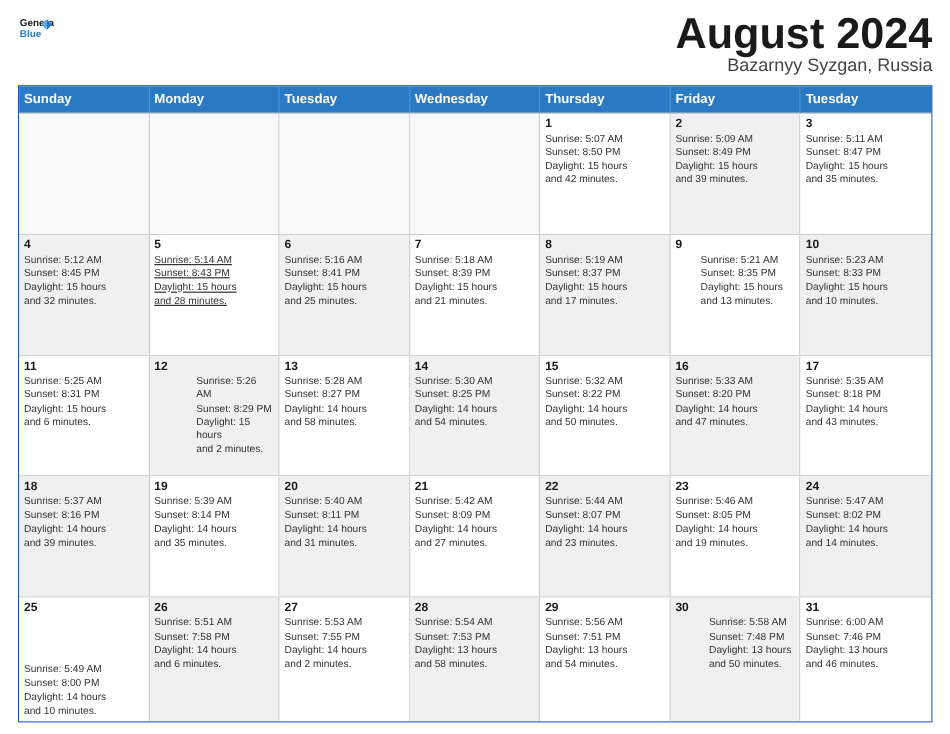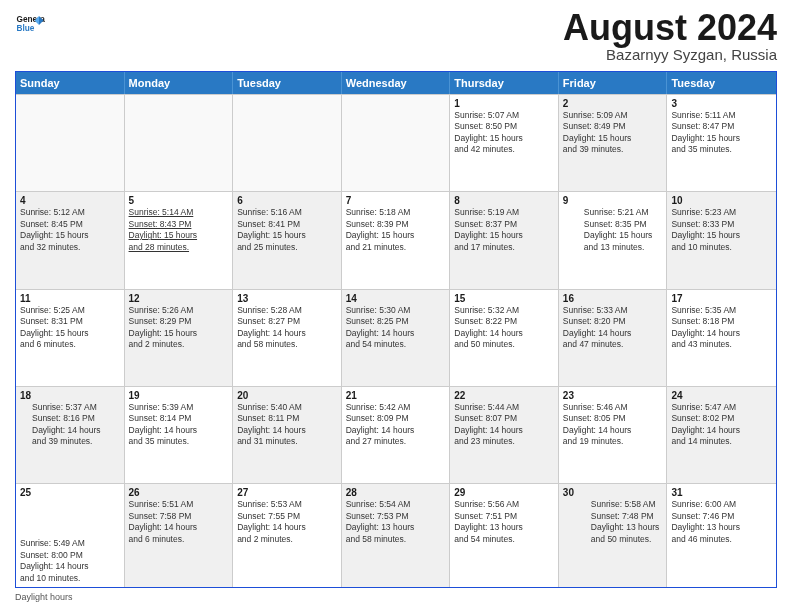--- a/index.html
+++ b/index.html
@@ -217,21 +217,21 @@
         <div class="cal-week">
           <div class="cal-cell">
             <span class="day-num">11</span>
             <div class="day-info" style="white-space: pre-line;">Sunrise: 5:25 AM
 Sunset: 8:31 PM
 Daylight: 15 hours
 and 6 minutes.</div>
           </div>
           <div class="cal-cell shaded">
             <span class="day-num">12</span>
-            <div class="day-info" style="white-space: pre-line;">Sunrise: 5:26 AM
+            <div class="day-info" style="white-space: pre-line; margin-left: 35px;">Sunrise: 5:26 AM
 Sunset: 8:29 PM
 Daylight: 15 hours
 and 2 minutes.</div>
           </div>
           <div class="cal-cell">
             <span class="day-num">13</span>
             <div class="day-info" style="white-space: pre-line;">Sunrise: 5:28 AM
 Sunset: 8:27 PM
 Daylight: 14 hours
 and 58 minutes.</div>
@@ -261,21 +261,21 @@
             <span class="day-num">17</span>
             <div class="day-info" style="white-space: pre-line;">Sunrise: 5:35 AM
 Sunset: 8:18 PM
 Daylight: 14 hours
 and 43 minutes.</div>
           </div>
         </div>
         <div class="cal-week">
           <div class="cal-cell shaded">
             <span class="day-num">18</span>
-            <div class="day-info" style="white-space: pre-line; margin-left: 12px;">Sunrise: 5:37 AM
+            <div class="day-info" style="white-space: pre-line;">Sunrise: 5:37 AM
 Sunset: 8:16 PM
 Daylight: 14 hours
 and 39 minutes.</div>
           </div>
           <div class="cal-cell">
             <span class="day-num">19</span>
             <div class="day-info" style="white-space: pre-line;">Sunrise: 5:39 AM
 Sunset: 8:14 PM
 Daylight: 14 hours
 and 35 minutes.</div>
@@ -363,16 +363,13 @@
             <span class="day-num">31</span>
             <div class="day-info" style="white-space: pre-line;">Sunrise: 6:00 AM
 Sunset: 7:46 PM
 Daylight: 13 hours
 and 46 minutes.</div>
           </div>
         </div>
       </div>
   </div>
 
-  <div class="footer">
-    <span>Daylight hours</span>
-  </div>
 </div>
 
 </body></html>

